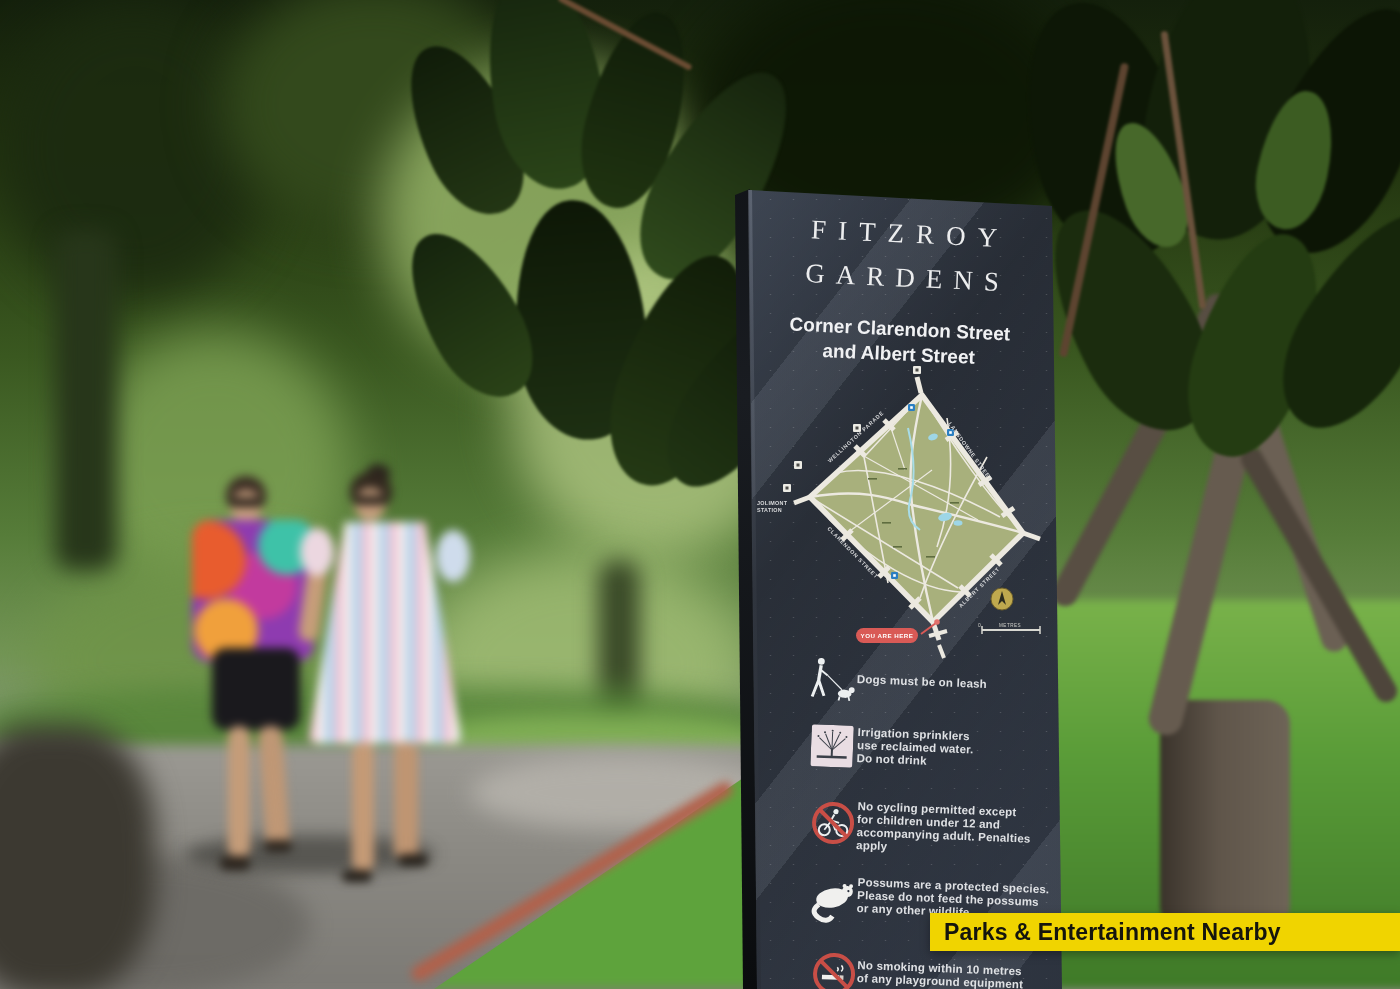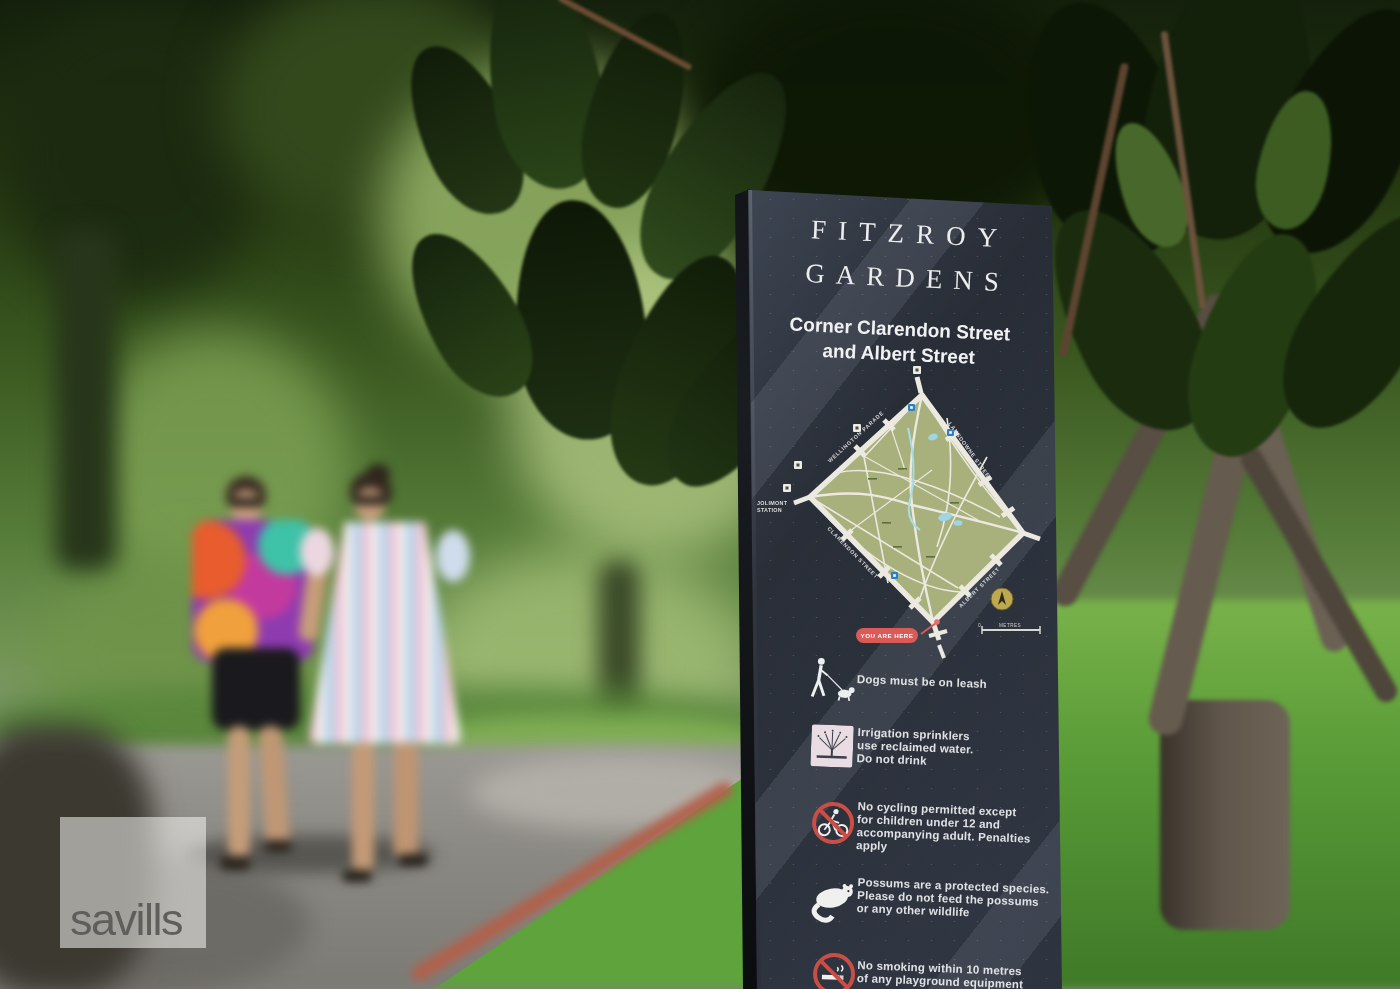--- a/index.html
+++ b/index.html
@@ -345,18 +345,18 @@
       <circle cx="22" cy="22" r="19" stroke="#c84e46" stroke-width="4" fill="none"></circle>
       <rect x="10" y="23" width="17" height="4.5" fill="#f0f0ee"></rect>
       <rect x="27.5" y="23" width="4" height="4.5" fill="#d8d0c8"></rect>
       <path d="M29,19 q3,-3 0,-6 M25,19 q2,-2 0,-4" stroke="#f0f0ee" stroke-width="1.5" fill="none"></path>
       <line x1="9" y1="10" x2="35" y2="34" stroke="#c84e46" stroke-width="4"></line>
     </svg>
     <div class="txt" style="top:8px">No smoking within 10 metres
 of any playground equipment</div>
   </div>
 
-  <div class="abs watermark">
-    <span>savills</span>
-  </div>
-
+
+  <div class="abs banner">
+    <span>Parks &amp; Entertainment Nearby</span>
+  </div>
 
 </div>
 
 </body></html>

